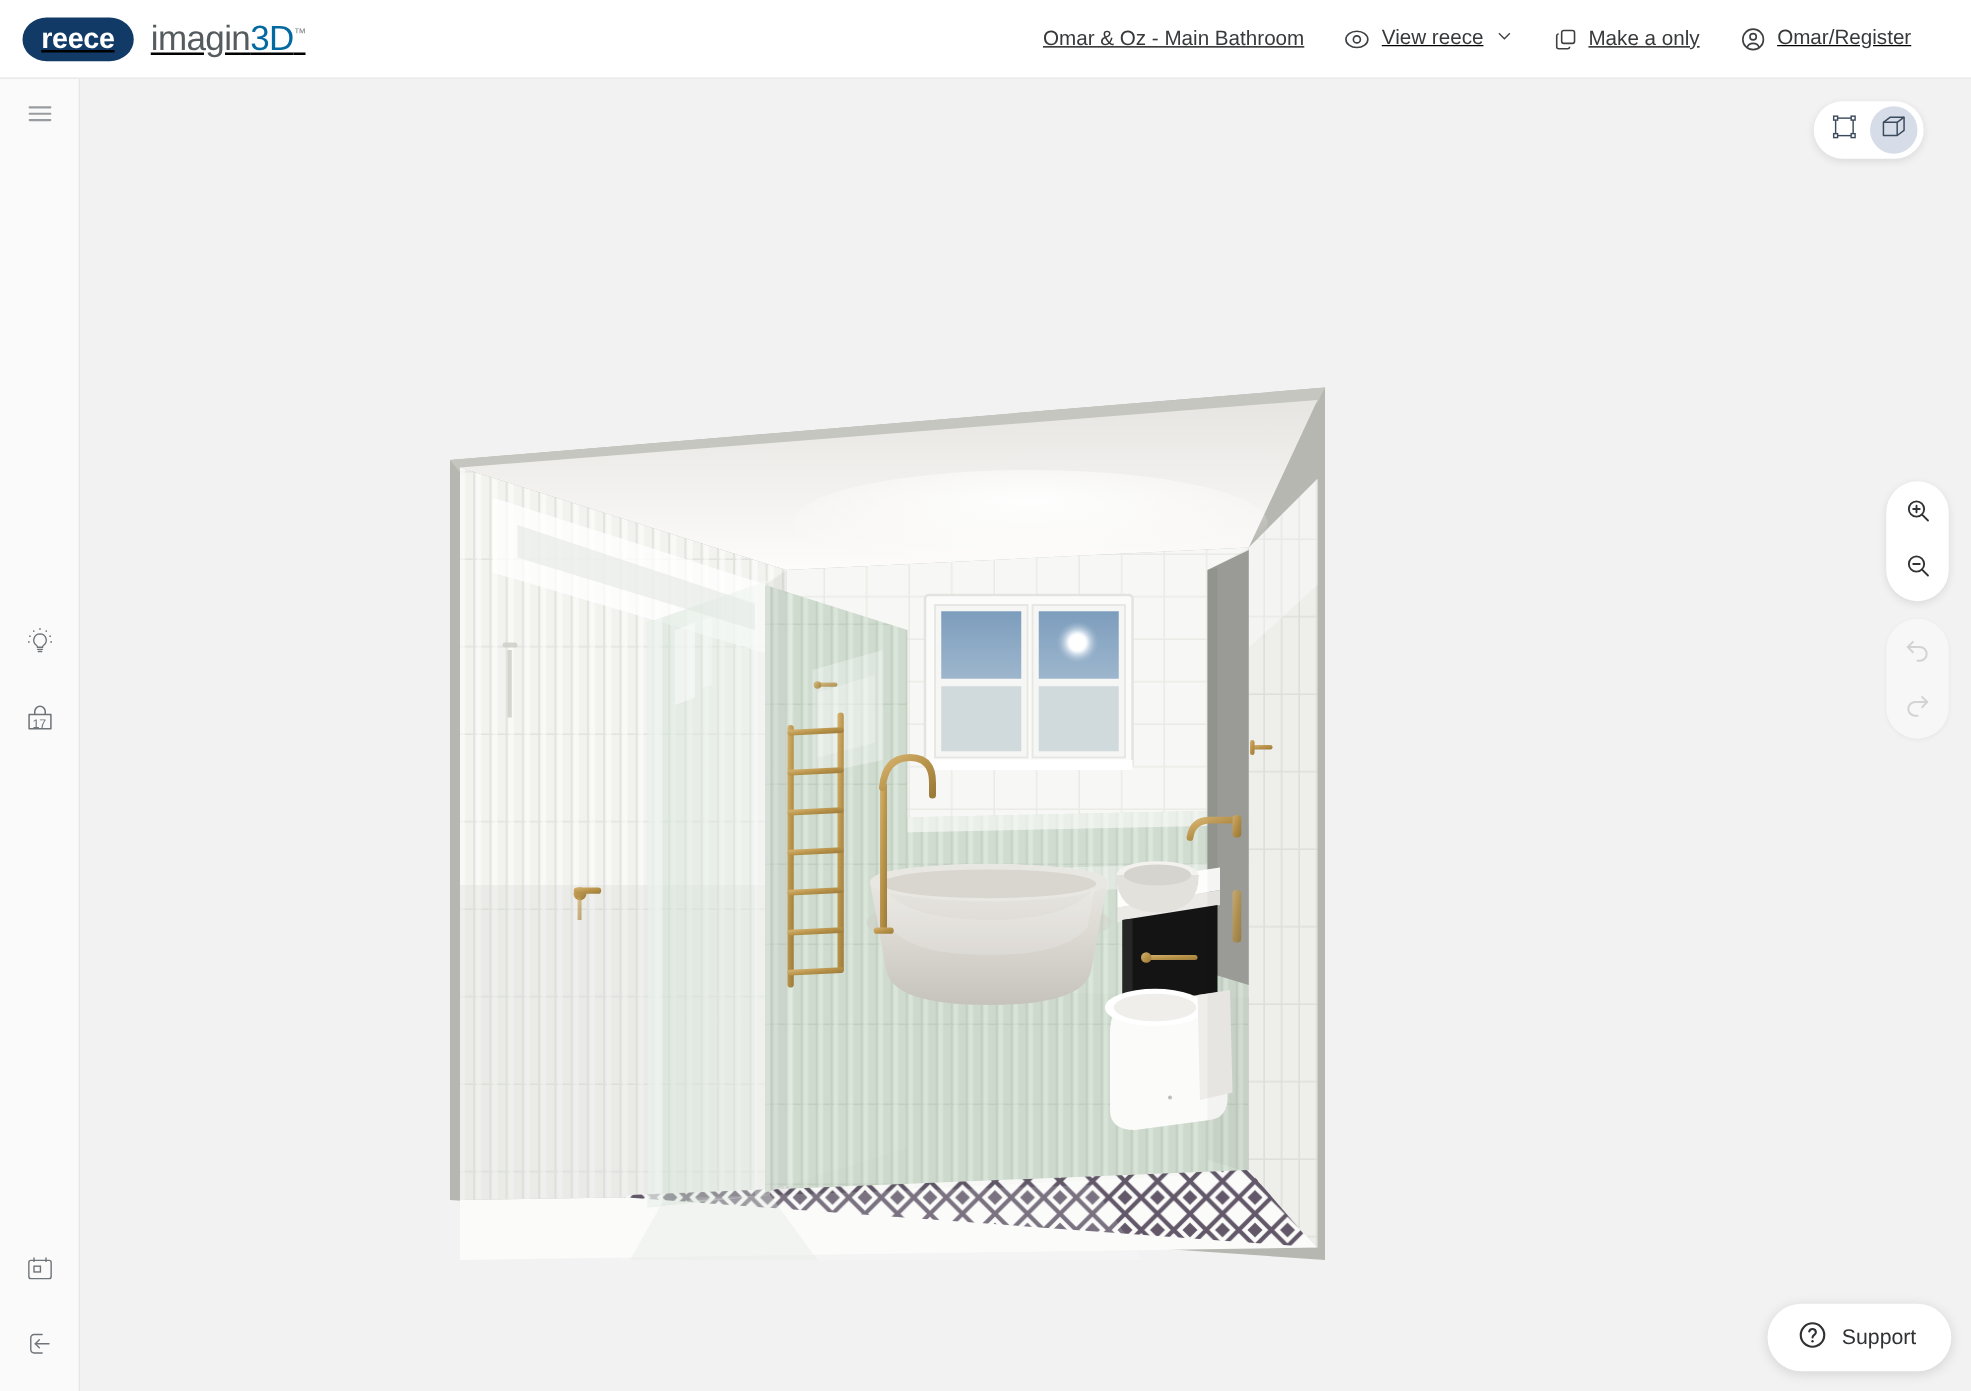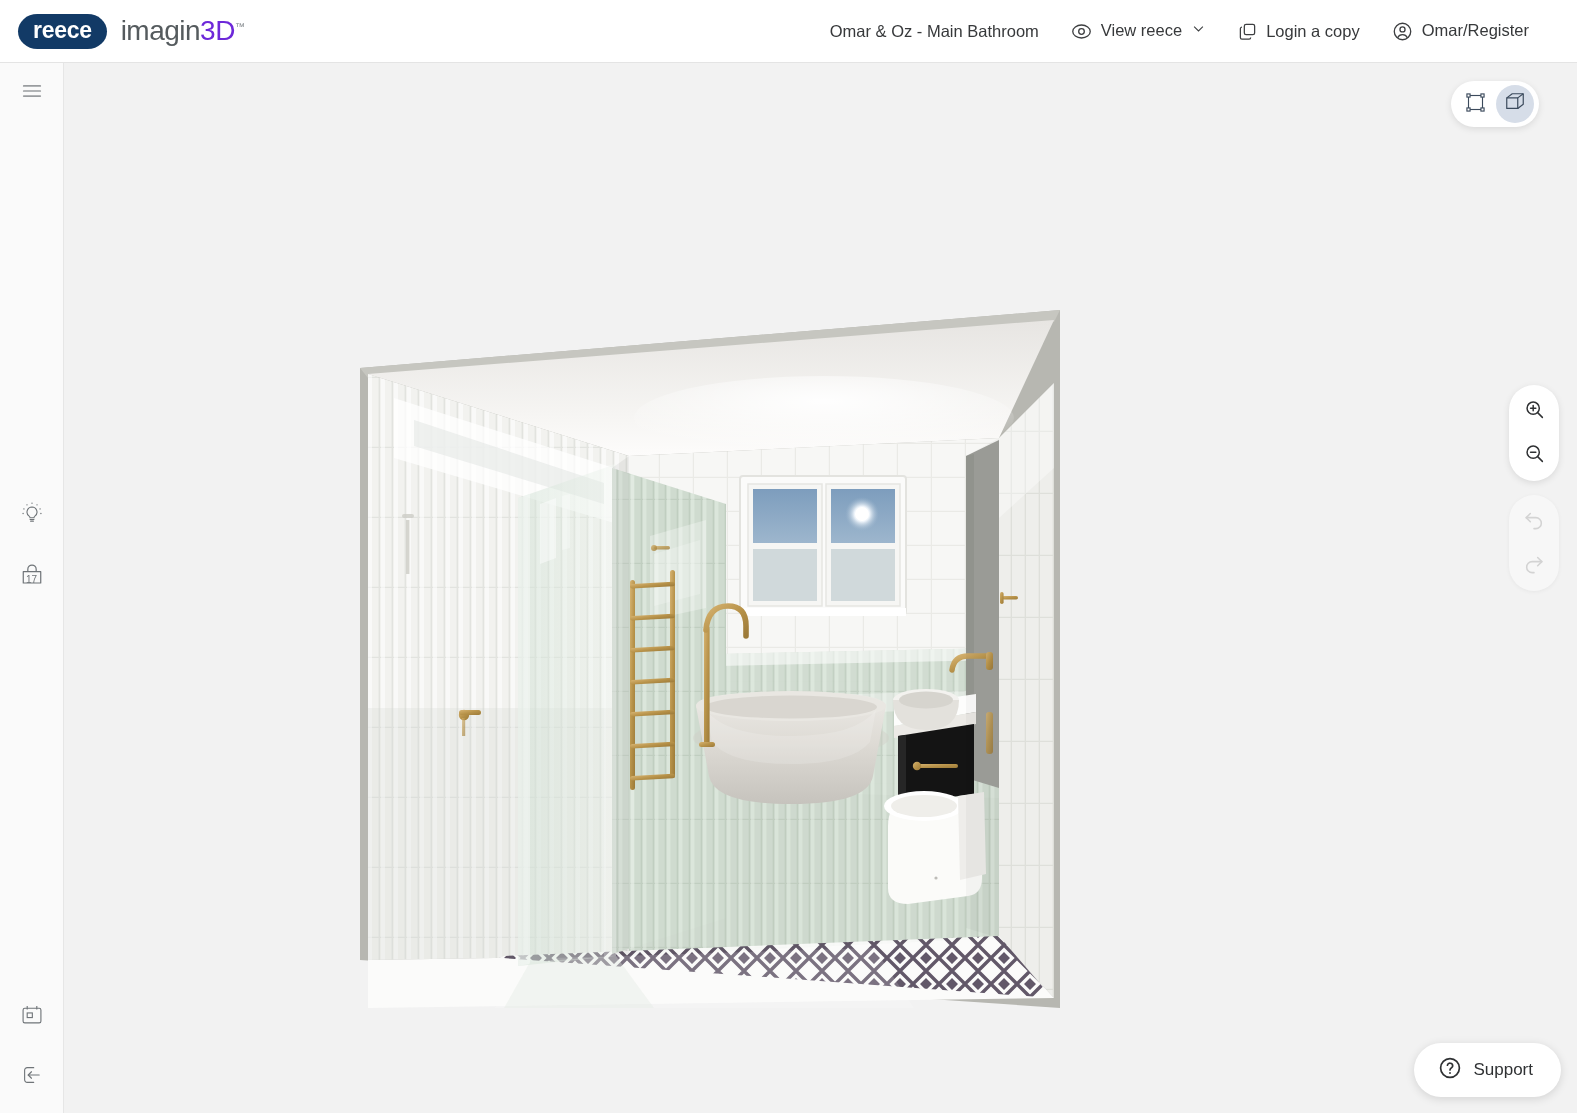--- a/index.html
+++ b/index.html
@@ -16,20 +16,21 @@
   .header {
     position: absolute;
     top: 0; left: 0;
     width: 1577px;
     height: 63px;
     background: #ffffff;
     border-bottom: 1px solid #e4e4e4;
     display: flex;
     align-items: center;
     z-index: 40;
+    text-decoration: underline;
   }
   .brand {
     display: flex;
     align-items: center;
     gap: 14px;
     margin-left: 18px;
   }
   .reece-logo {
     background: #123a66;
     color: #ffffff;
@@ -41,21 +42,21 @@
     line-height: 1;
   }
   .imagin-logo {
     font-size: 28px;
     color: #555b5e;
     letter-spacing: -0.5px;
     font-weight: 300;
     line-height: 1;
     position: relative;
   }
-  .imagin-logo .bold3d { font-weight: 400; color: #6d28d9; }
+  .imagin-logo .bold3d { font-weight: 400; color: #0369a1; }
   .imagin-logo .tm {
     font-size: 10px;
     vertical-align: super;
     color: #80868a;
   }
 
   .header-right {
     margin-left: auto;
     display: flex;
     align-items: center;
@@ -241,21 +242,21 @@
       </span>
     </div>
 
     <div class="hdr-item">
       <span class="hdr-ico">
         <svg width="19" height="19" viewBox="0 0 24 24" fill="none" stroke="#3d3f41" stroke-width="1.6">
           <rect x="8" y="3" width="13" height="13" rx="2.2"></rect>
           <path d="M16 19.5a2 2 0 0 1-2 2H5a2 2 0 0 1-2-2V8.5a2 2 0 0 1 2-2"></path>
         </svg>
       </span>
-      <span>Login a copy</span>
+      <span>Make a only</span>
     </div>
 
     <div class="hdr-item">
       <span class="hdr-ico">
         <svg width="21" height="21" viewBox="0 0 24 24" fill="none" stroke="#3d3f41" stroke-width="1.5">
           <circle cx="12" cy="12" r="9.4"></circle>
           <circle cx="12" cy="9.6" r="2.9"></circle>
           <path d="M6.4 19.2a6.2 6.2 0 0 1 11.2 0"></path>
         </svg>
       </span>

